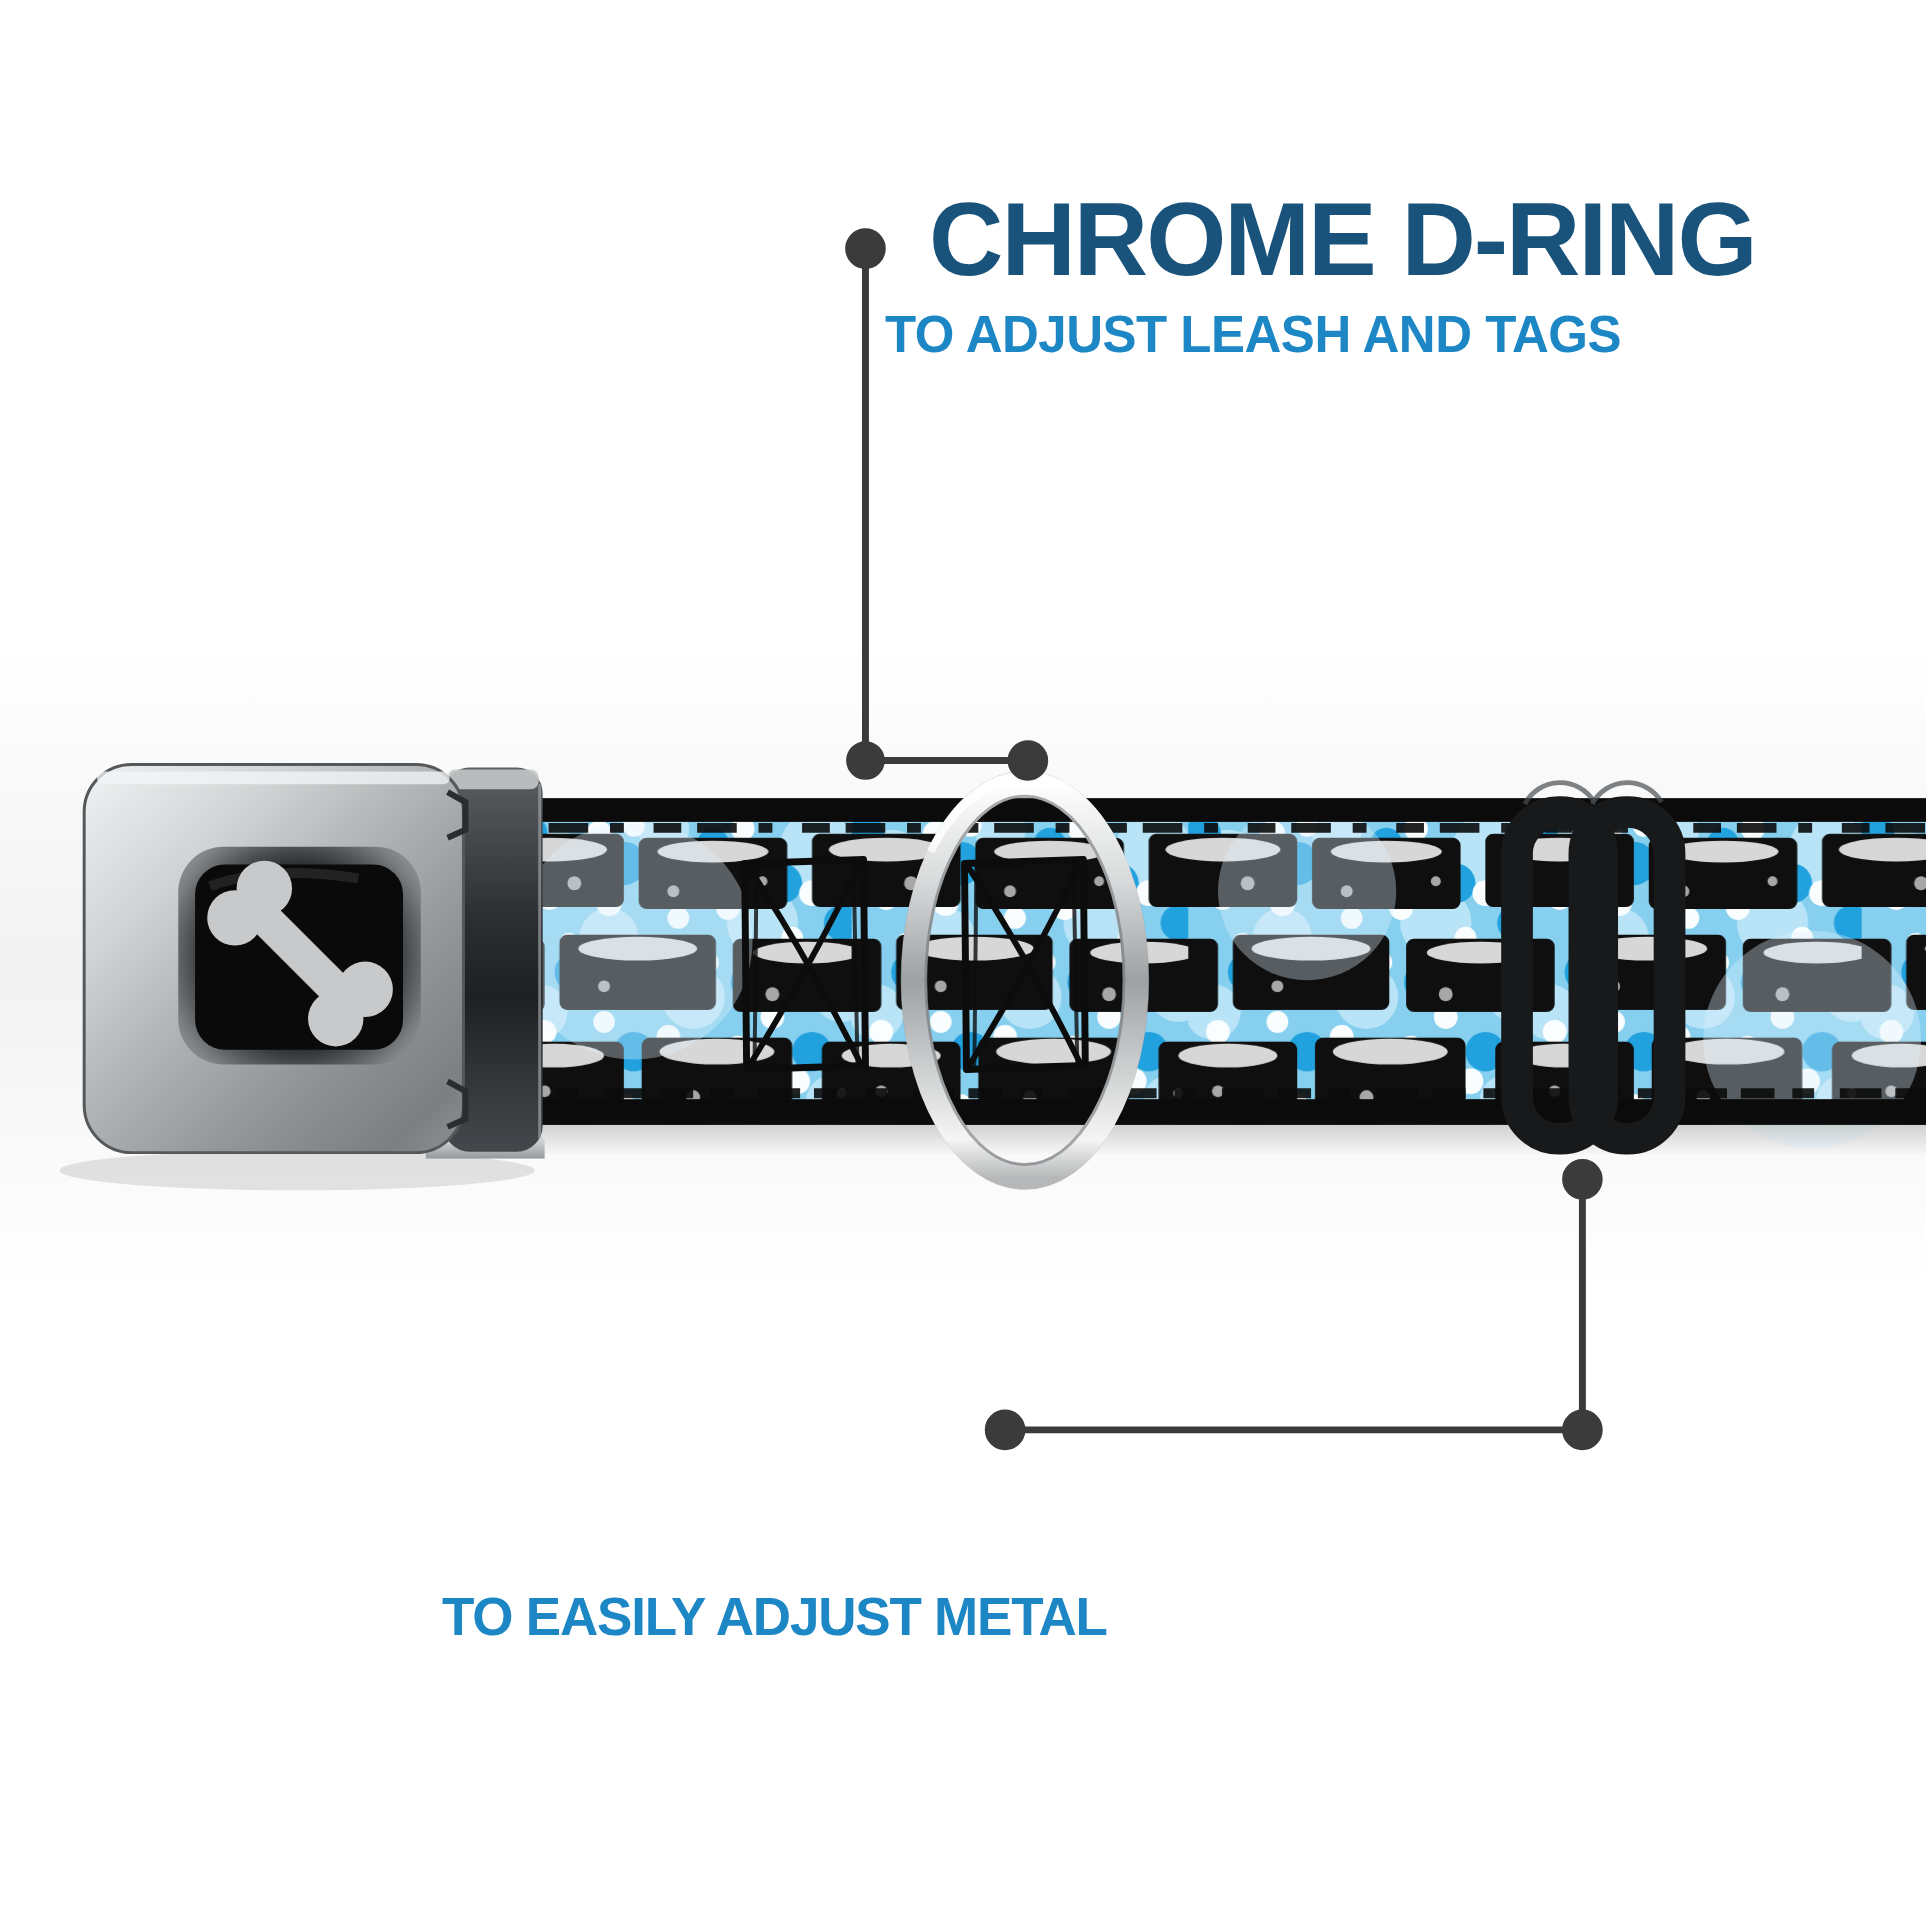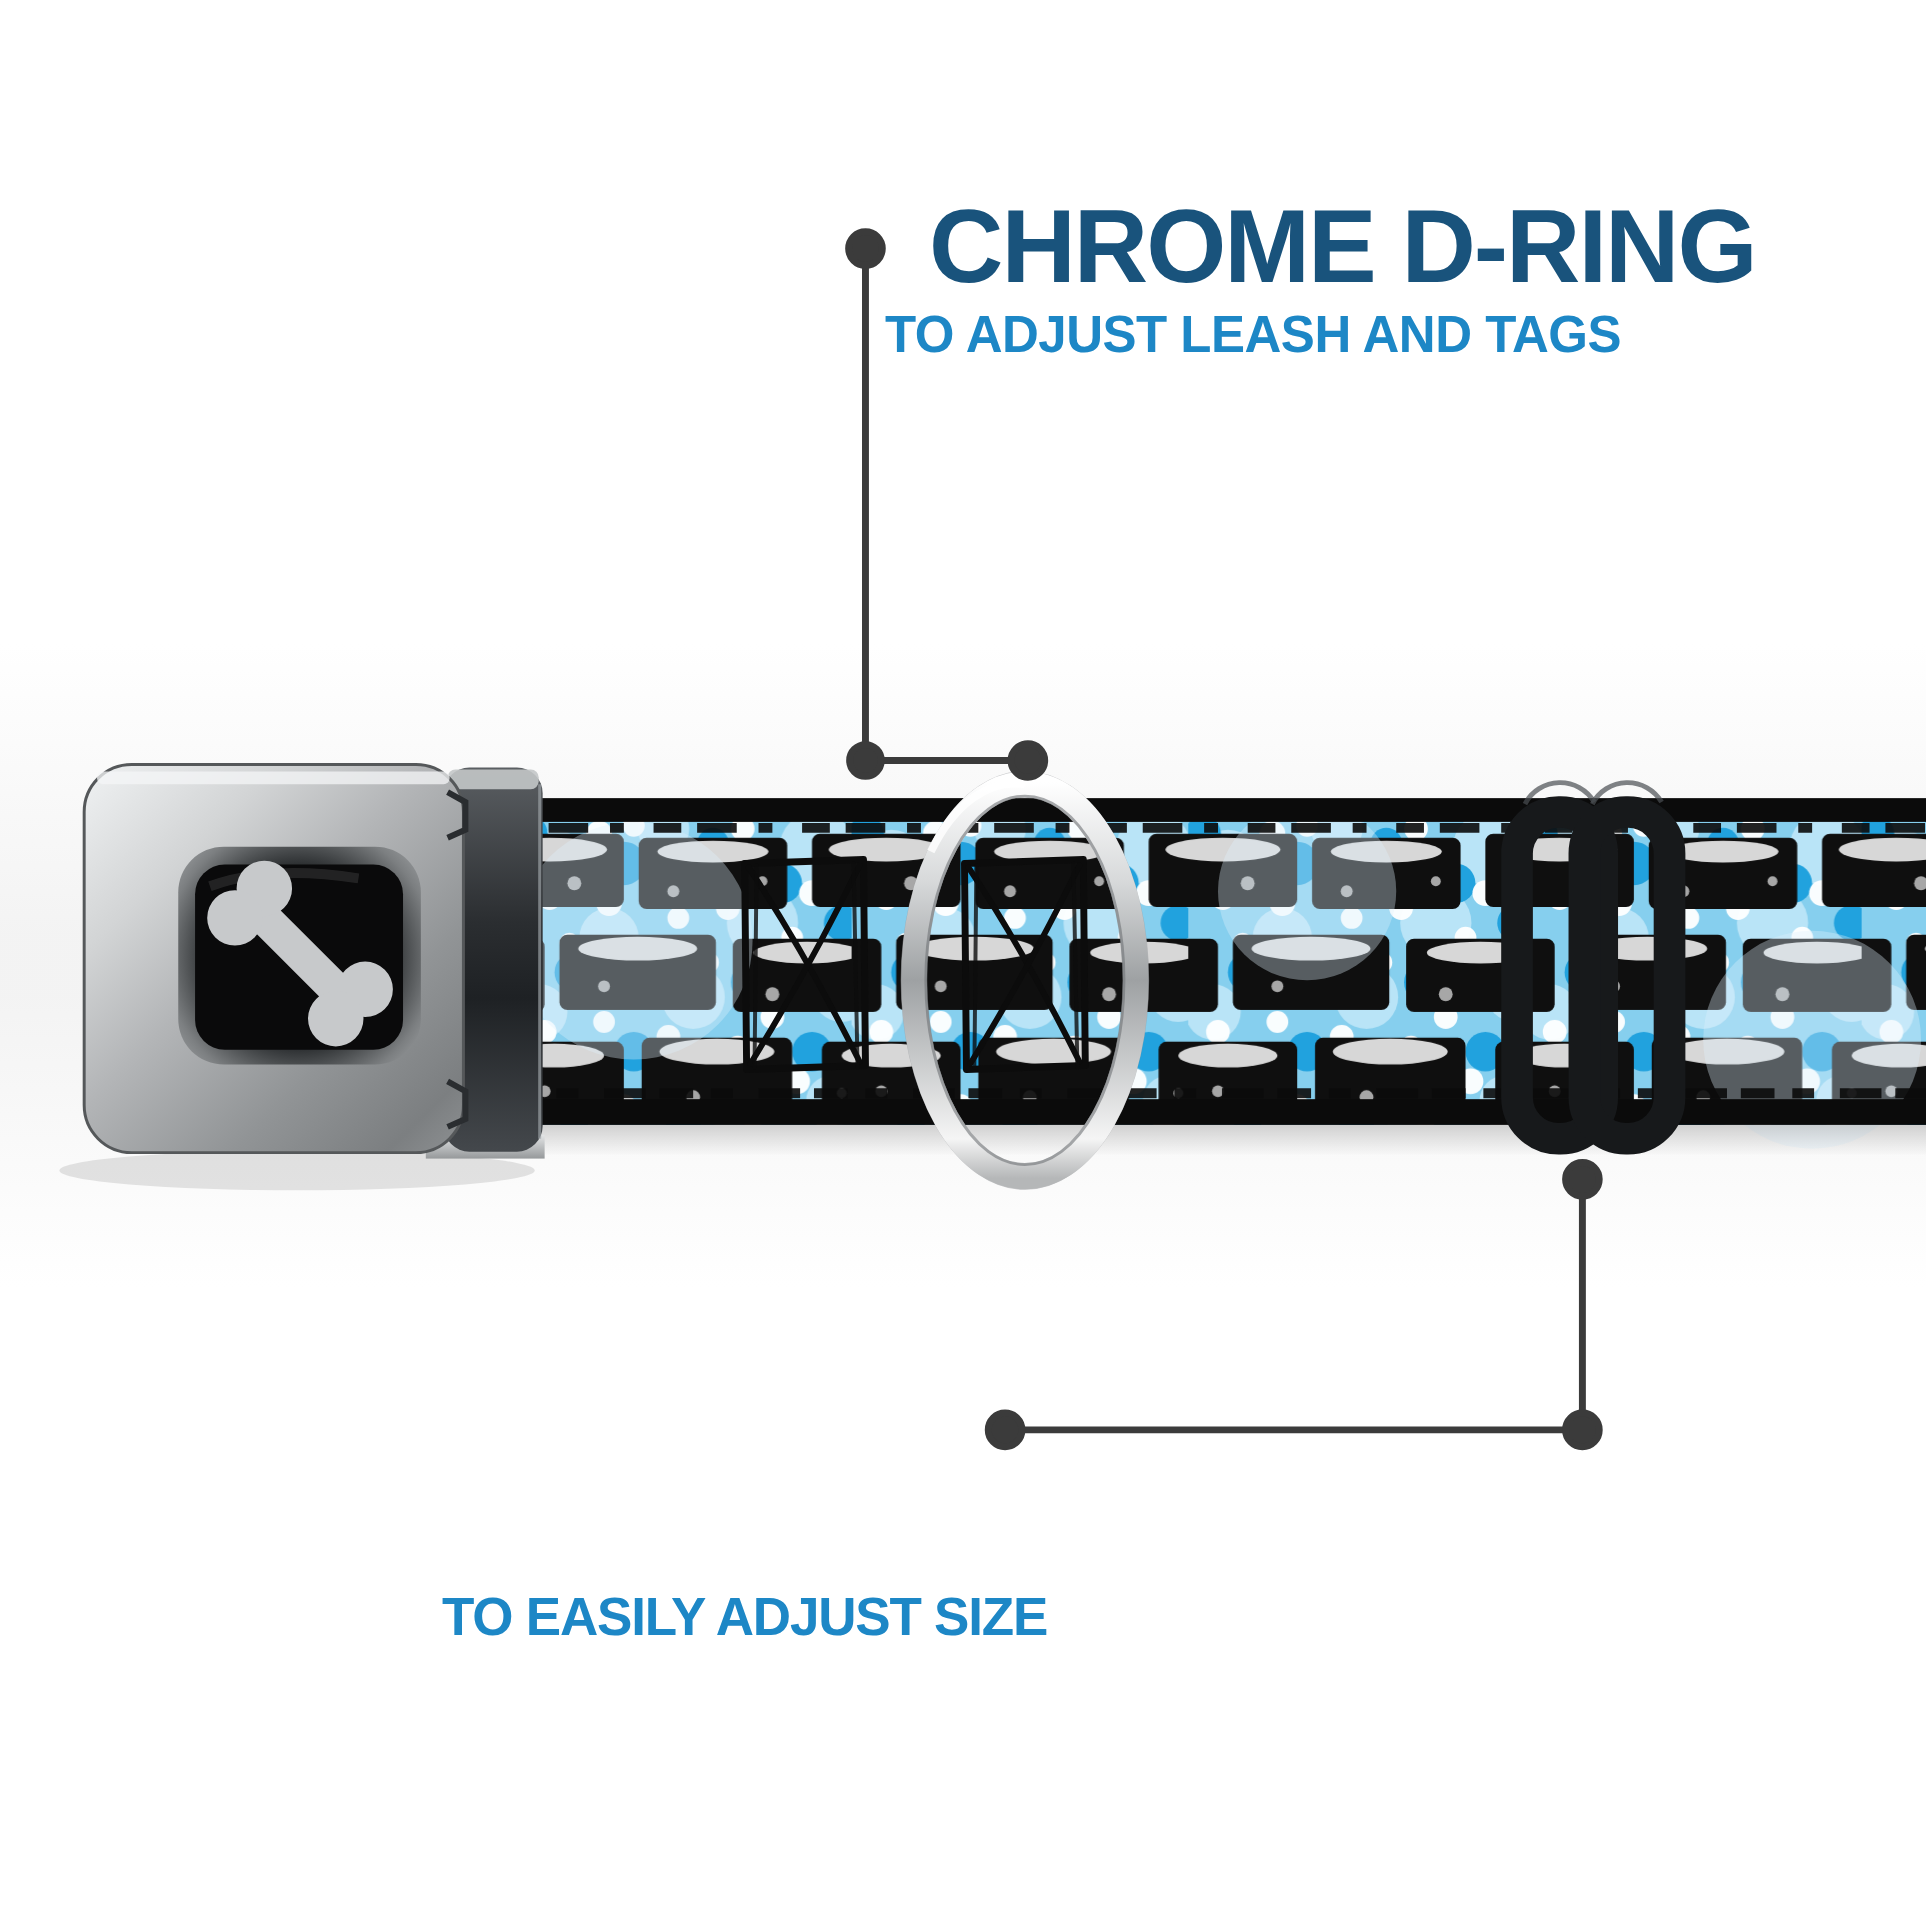--- a/index.html
+++ b/index.html
@@ -3,21 +3,21 @@
 <meta charset="utf-8">
 <style>
   html,body{
     margin:0;padding:0;width:1927px;height:1927px;background:#ffffff;overflow:hidden;
     font-family:"Liberation Sans","DejaVu Sans",sans-serif;
   }
   .stage{position:relative;width:1927px;height:1927px;background:#ffffff;}
   .art{position:absolute;left:0;top:0;width:1927px;height:1927px;display:block;}
   .callout-text{position:absolute;white-space:nowrap;line-height:1;}
   .co-title{
-    font-weight:bold;font-size:103px;letter-spacing:-2px;color:#19537c;margin-top:7px;
+    font-weight:bold;font-size:103px;letter-spacing:-2px;color:#19537c;
   }
   .co-title.condensed{letter-spacing:-5px;}
   .co-sub{
     font-weight:bold;color:#1d87c6;
   }
   .co-sub.top{font-size:51px;letter-spacing:-0.5px;}
   .co-sub.bottom{font-size:53px;letter-spacing:-1.2px;}
   .pos-top-title{left:929px;top:188px;}
   .pos-top-sub{left:885px;top:309px;}
   .pos-bottom-title{left:442px;top:1462px;}
@@ -250,16 +250,16 @@
       <line x1="1015" y1="1444" x2="1598" y2="1444"></line>
       <circle cx="1598" cy="1191" r="17"></circle>
       <circle cx="1598" cy="1444" r="17"></circle>
       <circle cx="1015" cy="1444" r="17"></circle>
     </g>
   </svg>
 
   <div class="callout-text co-title pos-top-title">CHROME D-RING</div>
   <div class="callout-text co-sub top pos-top-sub">TO ADJUST LEASH AND TAGS</div>
 
-  <div class="callout-text co-sub bottom pos-bottom-sub">TO EASILY ADJUST SIZE</div>
+  <div class="callout-text co-sub bottom pos-bottom-sub">TO EASILY ADJUST METAL</div>
 
 </div>
 
 
 </body></html>

